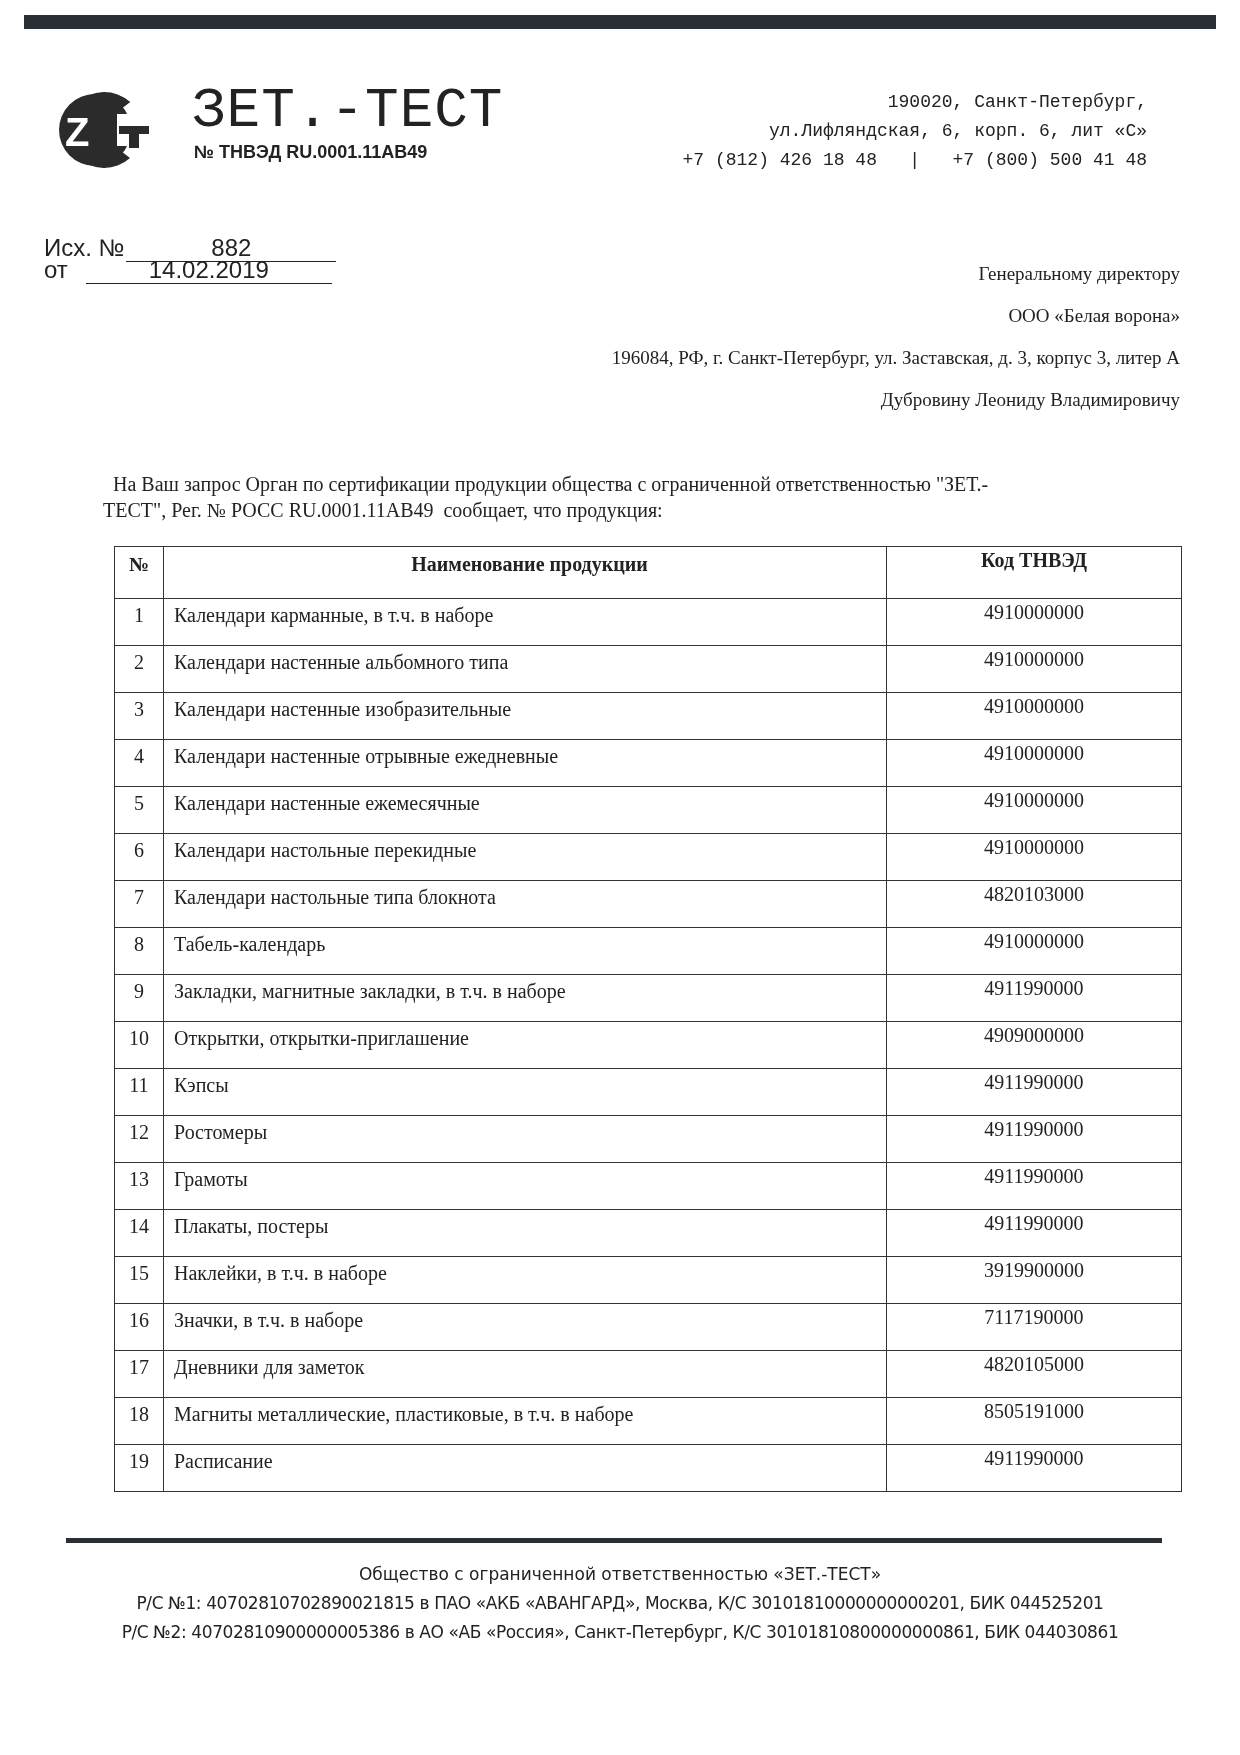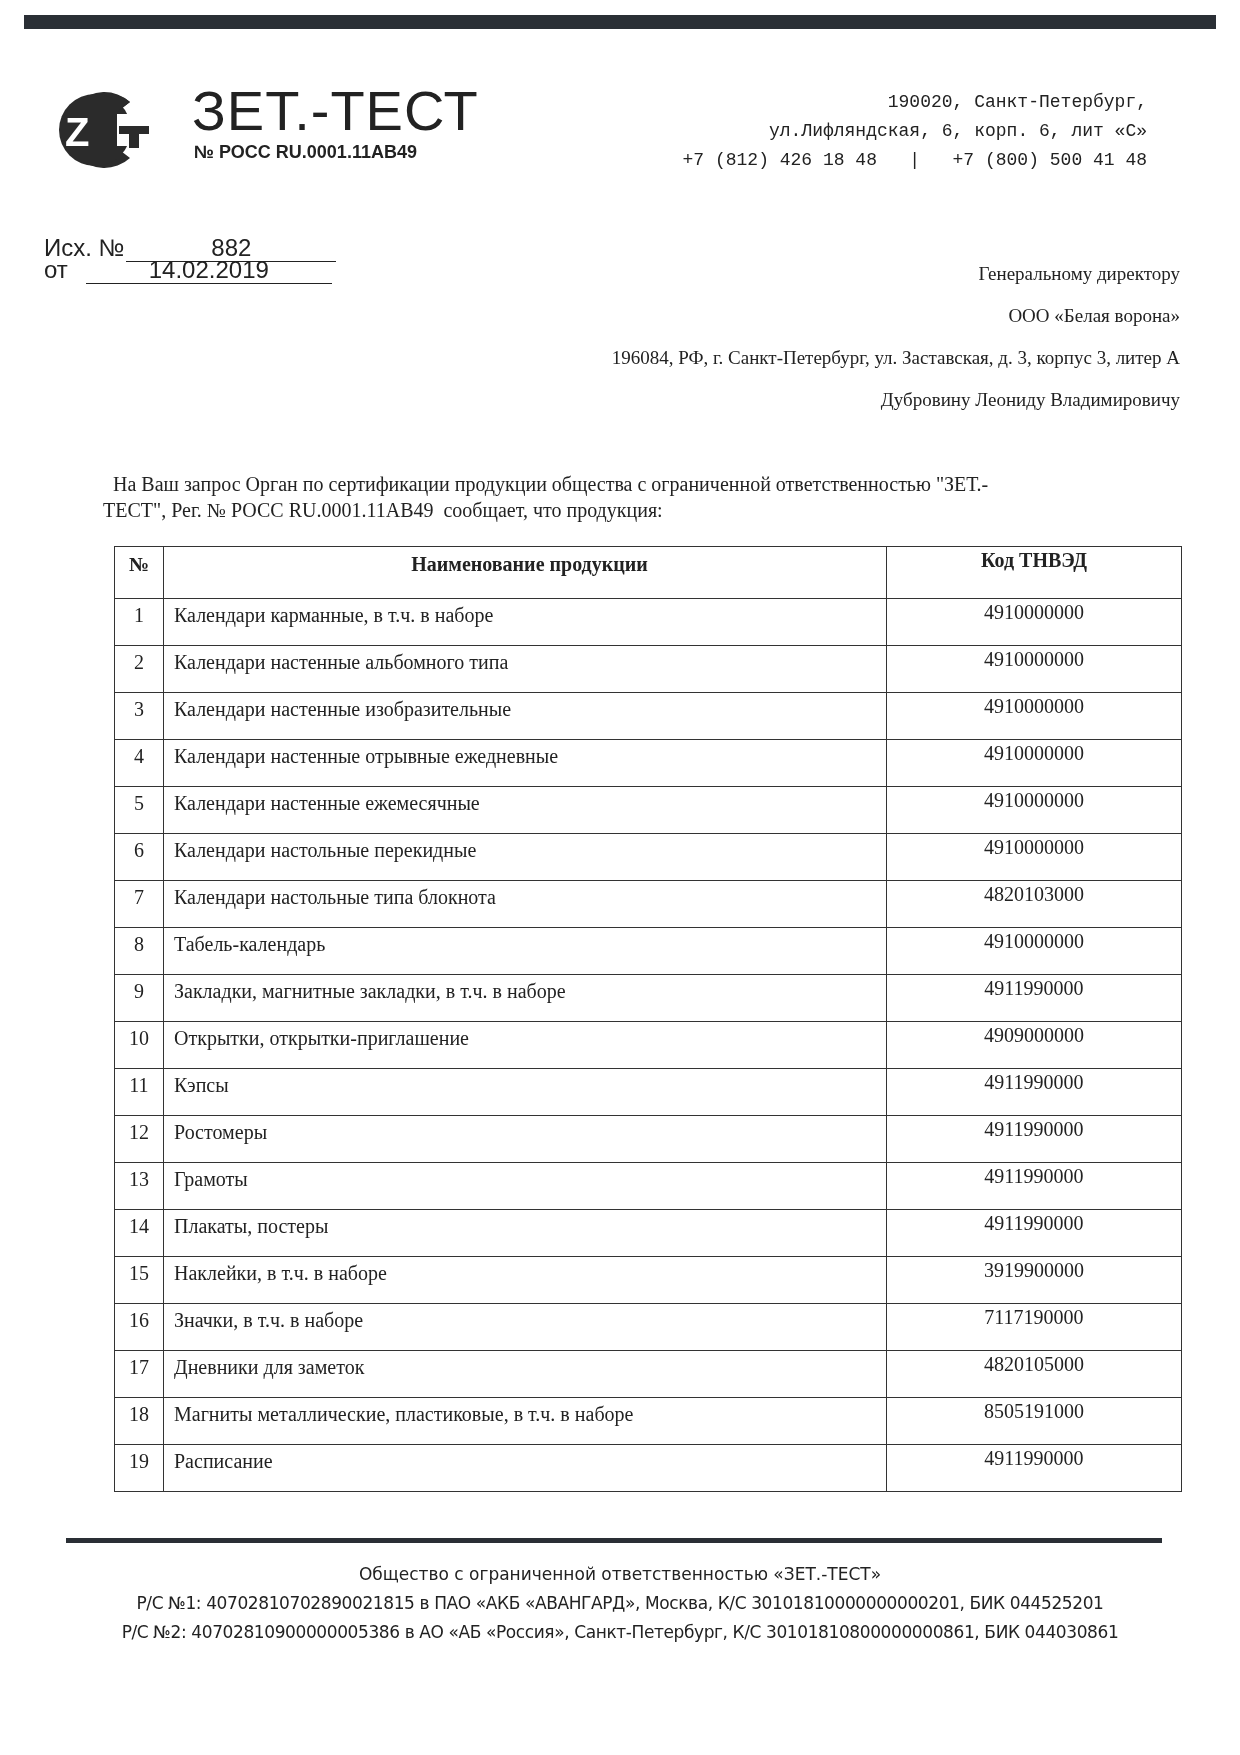--- a/index.html
+++ b/index.html
@@ -1,20 +1,20 @@
 <!DOCTYPE html>
 <html><head>
 <meta charset="utf-8">
 <style>
   html, body { margin: 0; padding: 0; background: #ffffff; }
   body { width: 1240px; height: 1755px; position: relative; overflow: hidden; color: #1a1a1a; }
   .top-bar { position: absolute; left: 24px; top: 15px; width: 1192px; height: 14px; background: #2a2f35; }
   .logo { position: absolute; left: 55px; top: 90px; width: 110px; height: 80px; }
   .brand { position: absolute; left: 192px; top: 82px; }
-  .brand-name { font-family: Liberation Sans, sans-serif; font-size: 56px; line-height: 58px; color: #222; letter-spacing: 1px; }
+  .brand-name { font-family: Liberation Mono, monospace; font-size: 56px; line-height: 58px; color: #222; letter-spacing: 1px; }
   .brand-reg { font-family: "Liberation Sans", sans-serif; font-weight: bold; font-size: 18px; color: #222; margin-top: 2px; margin-left: 2px; }
   .org-address { position: absolute; right: 93px; top: 88px; text-align: right; font-family: Liberation Mono, monospace; font-size: 18px; line-height: 29px; color: #222; }
   .ref { position: absolute; left: 44px; font-family: "Liberation Sans", sans-serif; font-size: 24px; color: #222; }
   .ref .line { display: inline-block; border-bottom: 1.5px solid #222; text-align: center; padding-bottom: 0; line-height: 26px; }
   .ref-no { top: 207px; }
   .ref-no .line { width: 210px; margin-left: 2px; margin-top: 28px; }
   .ref-date { top: 256px; }
   .ref-date .line { width: 246px; margin-left: 18px; }
   .recipient { position: absolute; right: 60px; top: 253px; text-align: right; font-family: "Liberation Serif", serif; font-size: 19px; line-height: 42px; color: #222; }
   .intro { position: absolute; left: 103px; top: 471px; width: 1075px; font-family: "Liberation Serif", serif; font-size: 20px; line-height: 26px; color: #222; }
@@ -43,21 +43,21 @@
     <path d="M58 22 A24 24 0 0 1 62 22 L75 12 A38 38 0 0 0 58 4 Z" fill="#2b2b2b"></path>
     <rect x="62" y="24" width="40" height="32" fill="#ffffff"></rect>
     <text x="10" y="56" font-family="Liberation Sans, sans-serif" font-weight="bold" font-size="40" fill="#ffffff">Z</text>
     <rect x="64" y="36" width="30" height="8" fill="#2b2b2b"></rect>
     <rect x="74" y="36" width="10" height="22" fill="#2b2b2b"></rect>
   </svg>
 </div>
 
 <div class="brand">
   <div class="brand-name">ЗЕТ.-ТЕСТ</div>
-  <div class="brand-reg">№ РОСС RU.0001.11АВ49</div>
+  <div class="brand-reg">№ ТНВЭД RU.0001.11АВ49</div>
 </div>
 
 <div class="org-address">
   <div>190020, Санкт-Петербург,</div>
   <div>ул.Лифляндская, 6, корп. 6, лит «С»</div>
   <div style="white-space: pre;">+7 (812) 426 18 48   |   +7 (800) 500 41 48</div>
 </div>
 
 <div class="ref ref-no">
   <span>Исх. №</span><span class="line">882</span>

